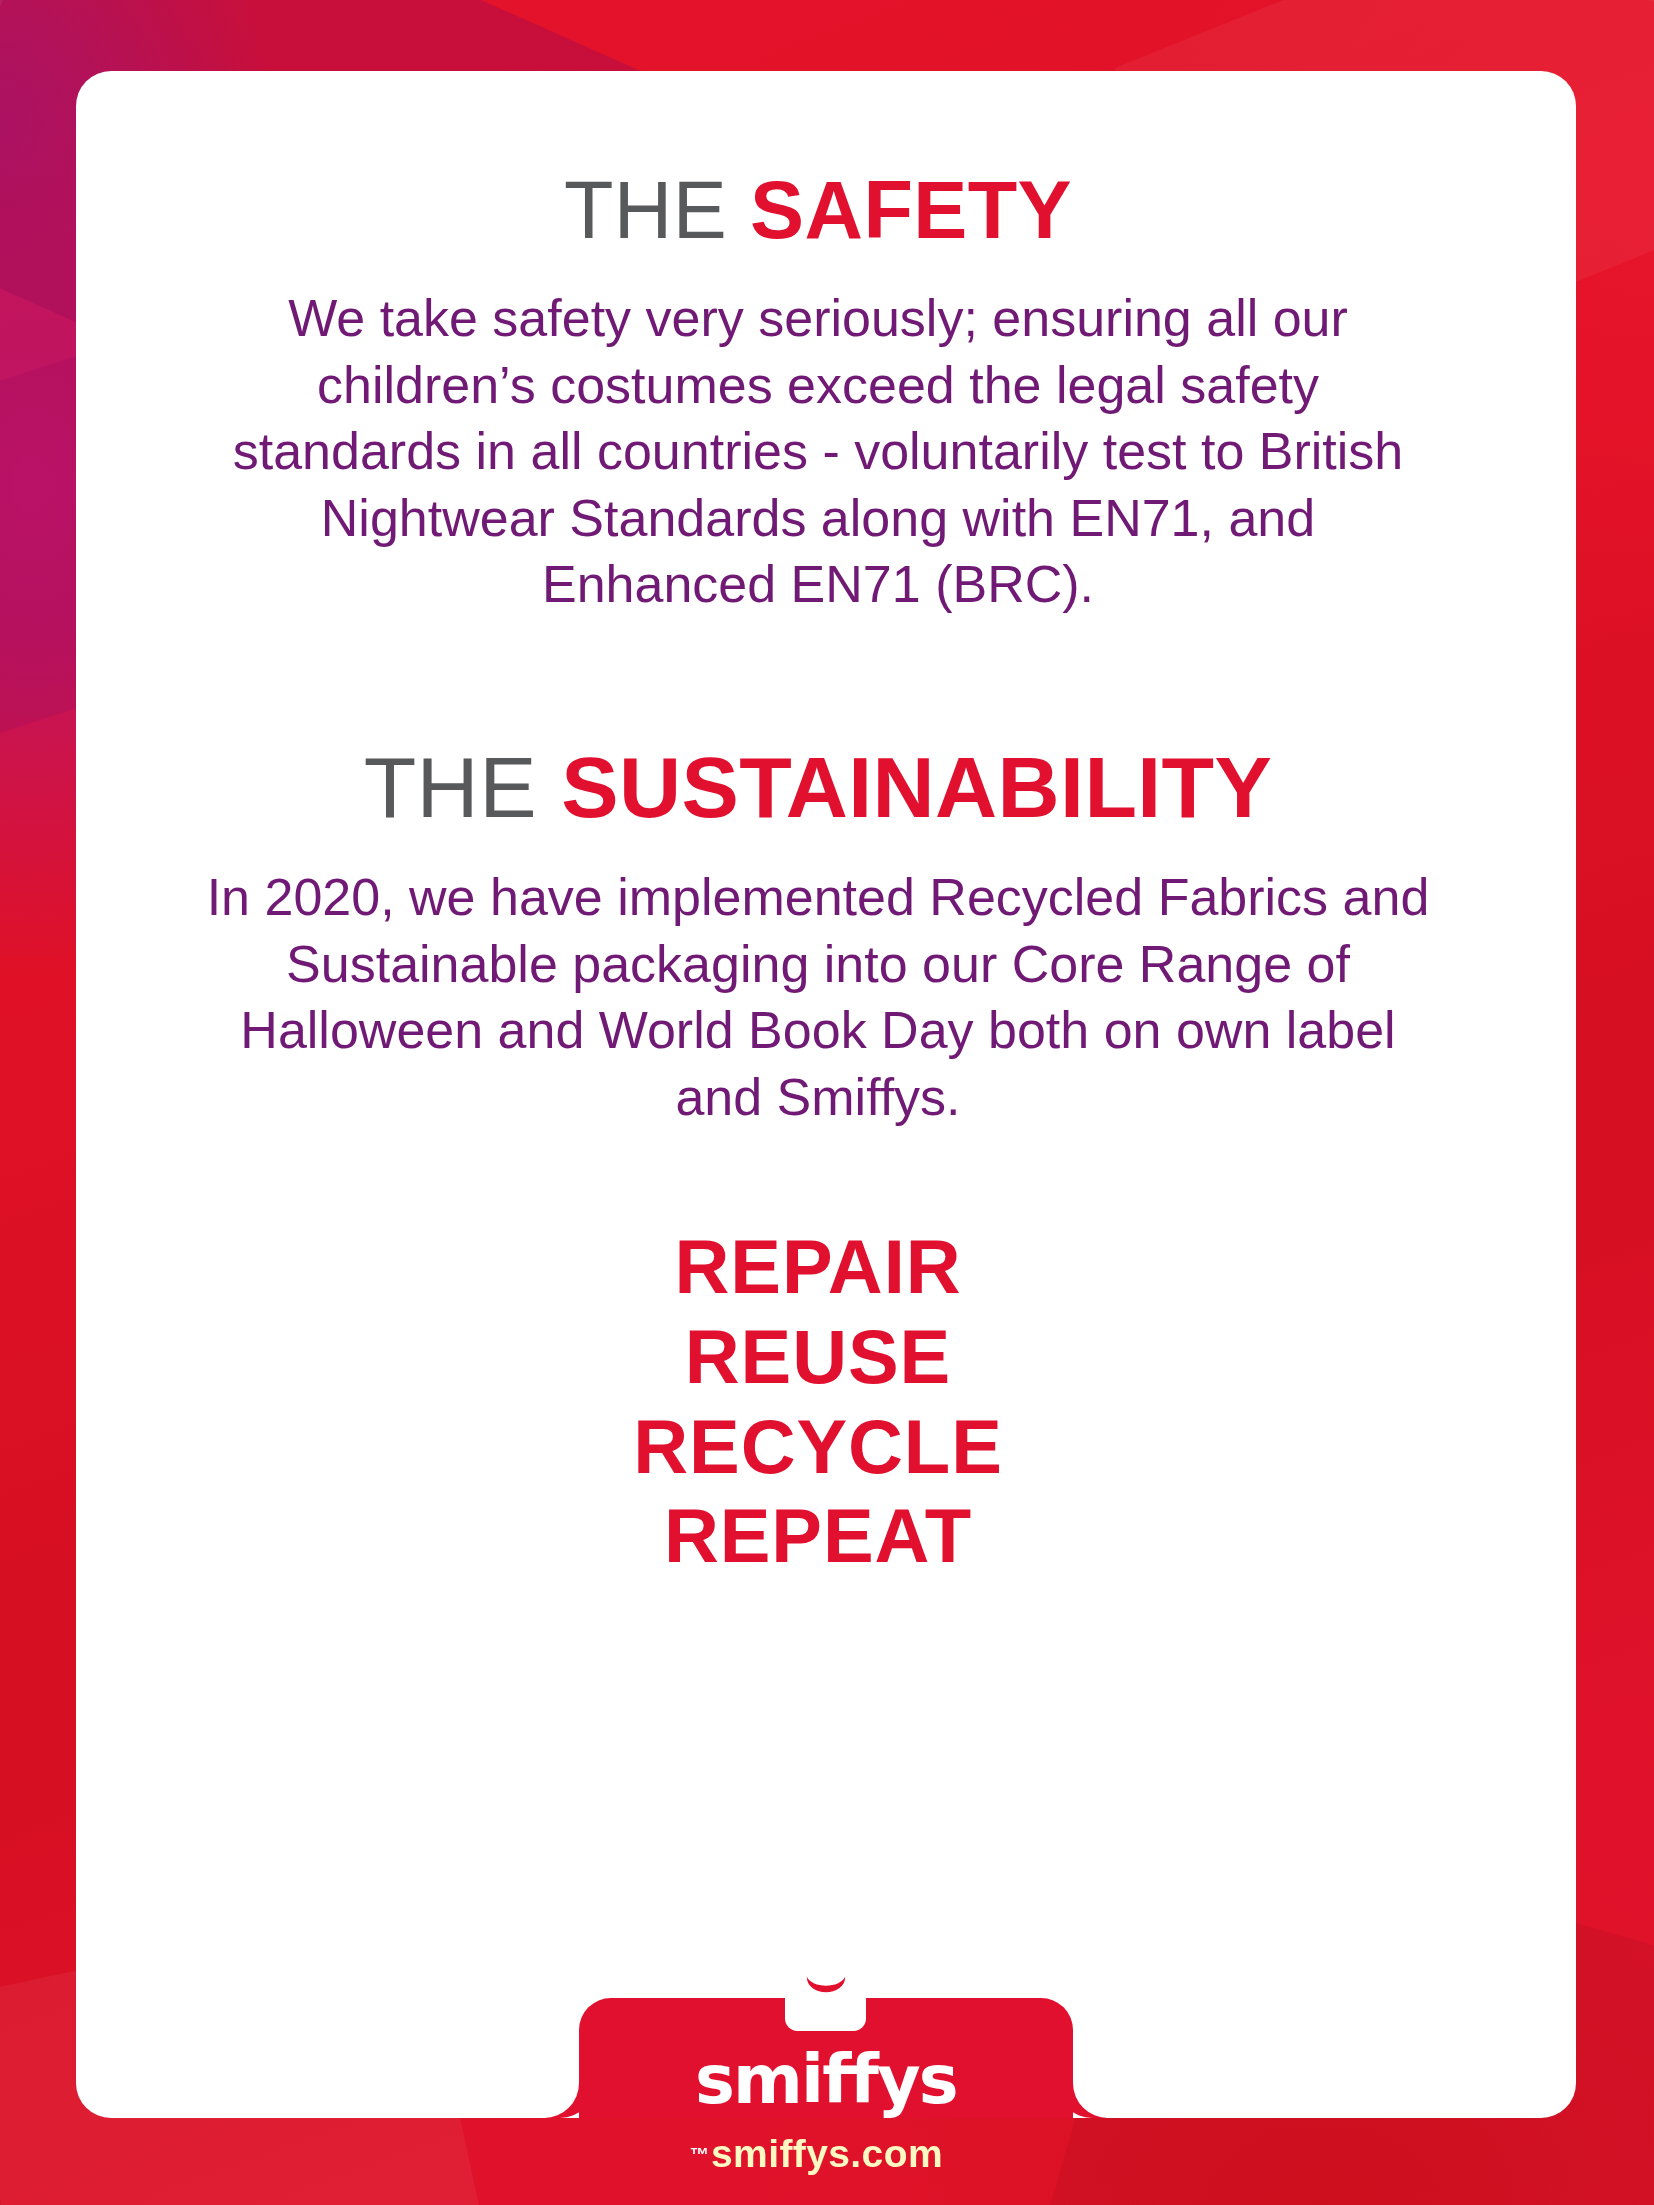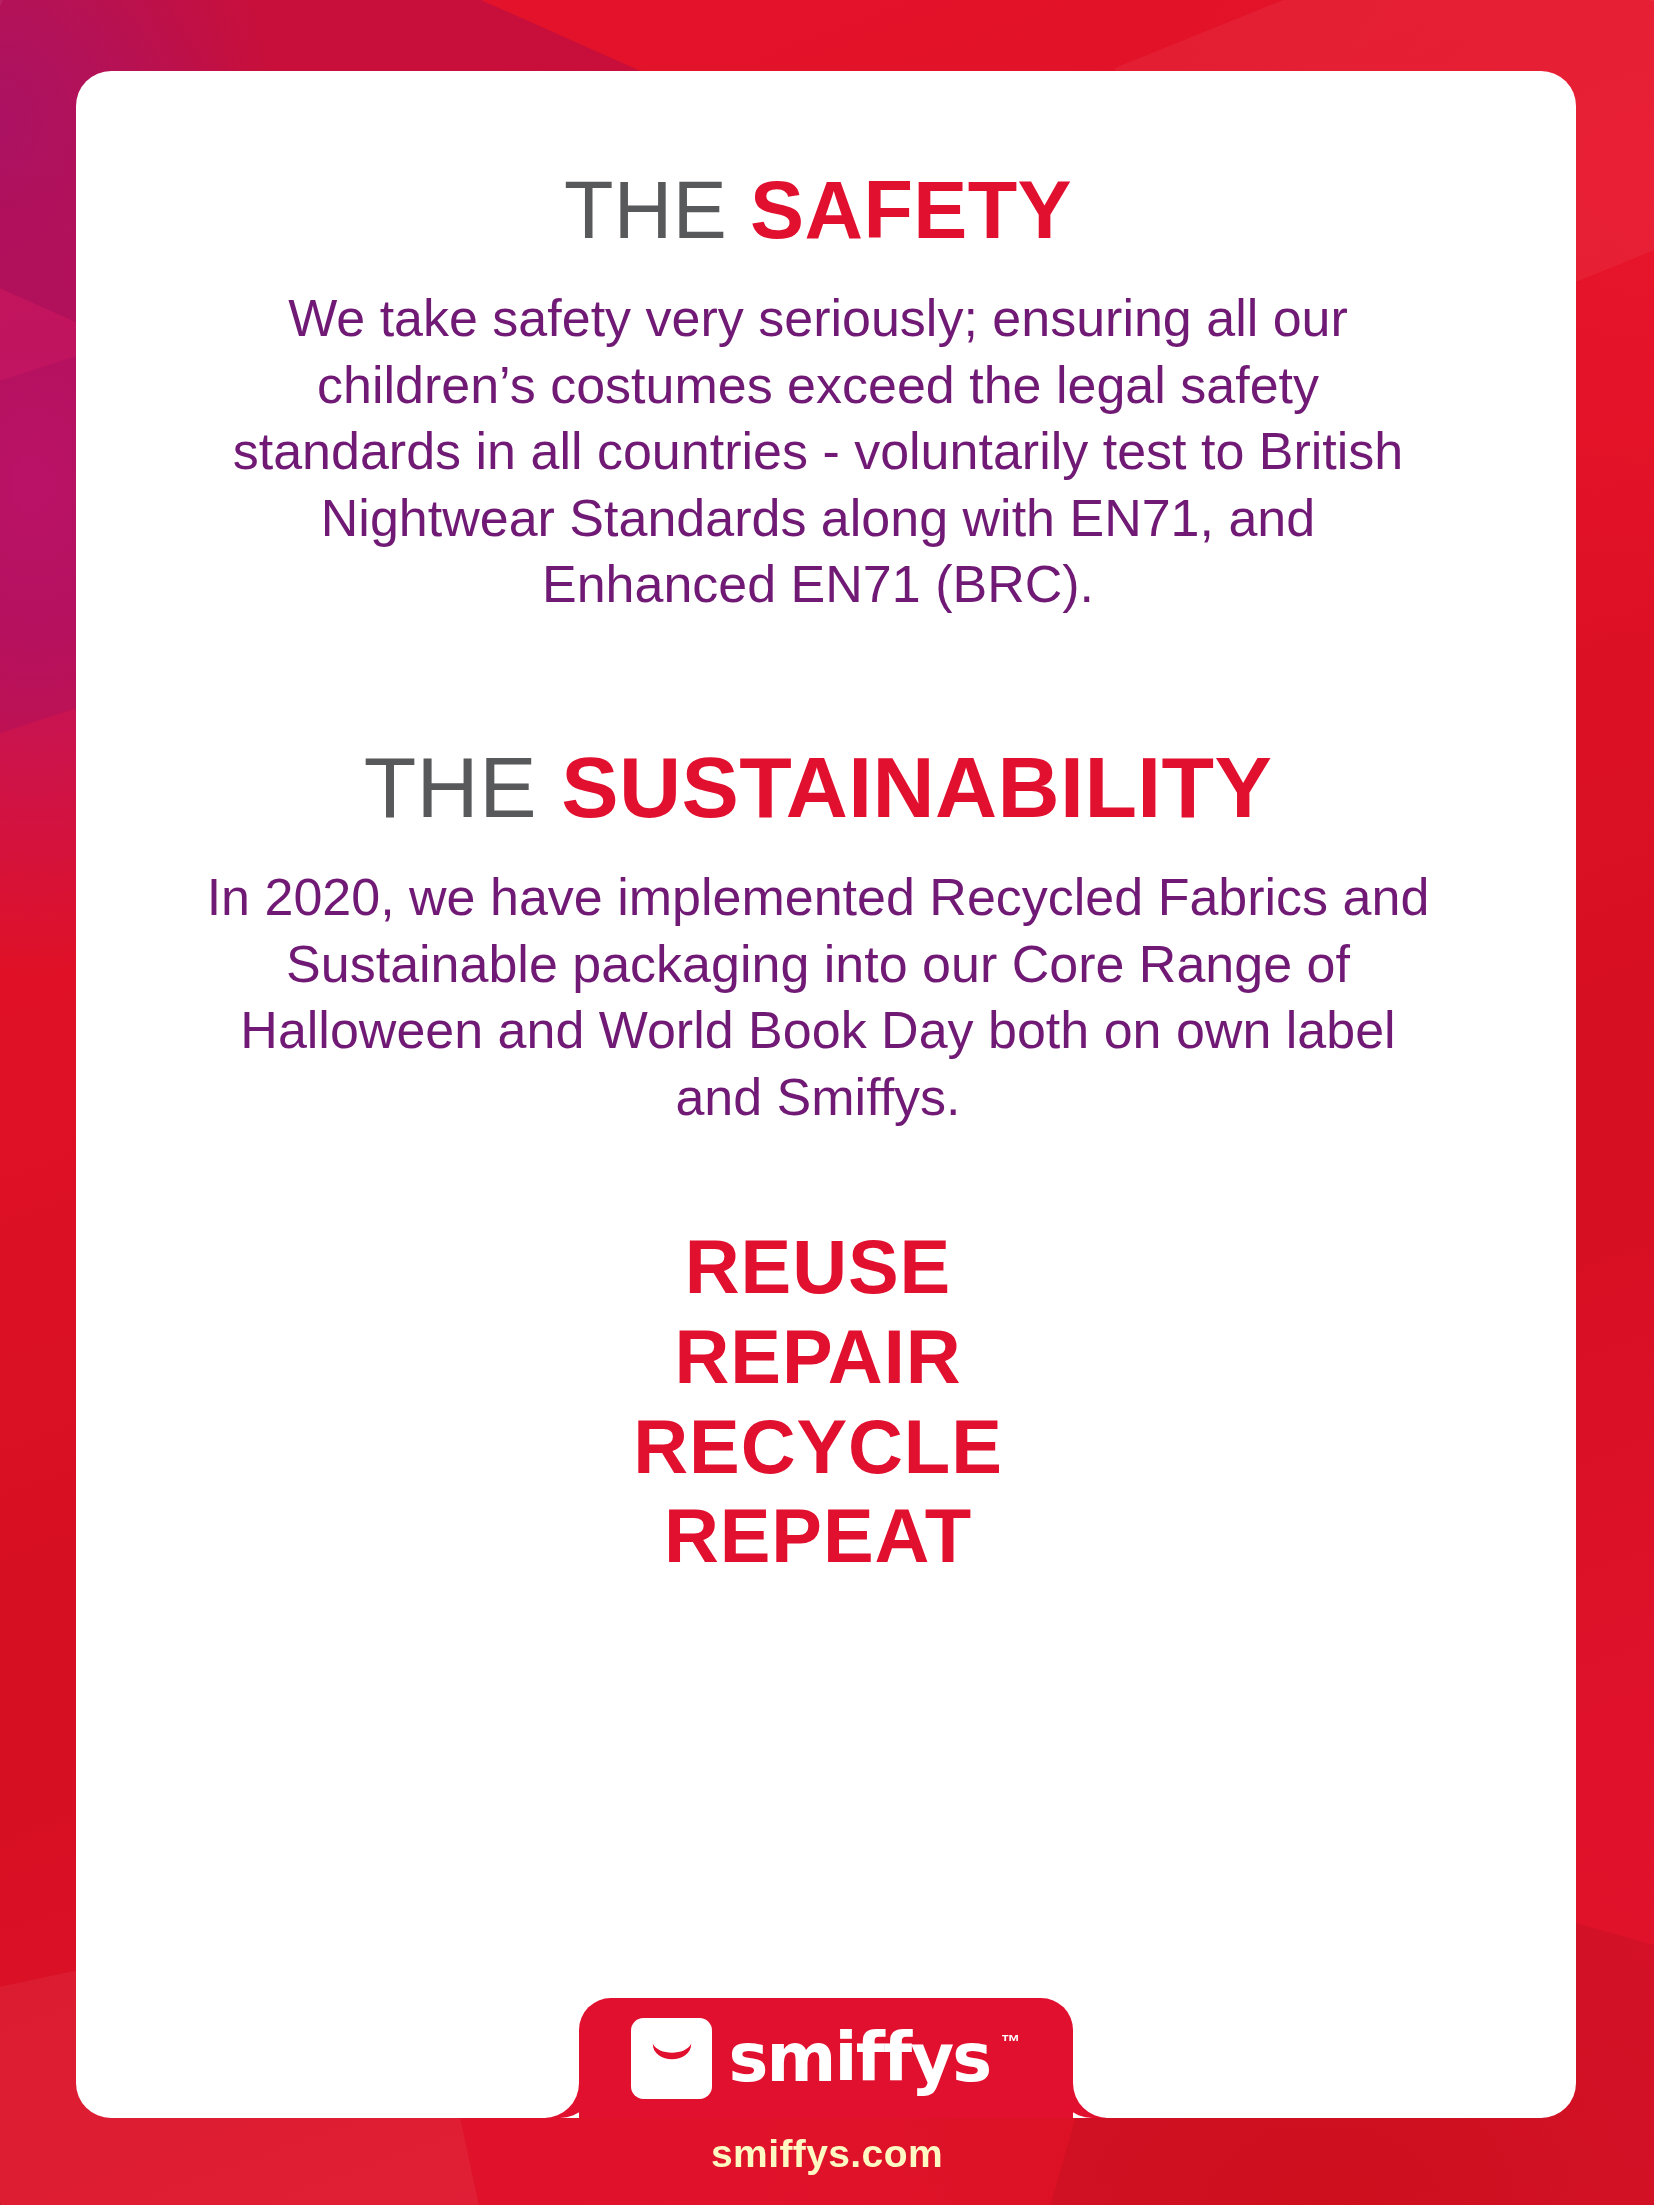--- a/index.html
+++ b/index.html
@@ -134,20 +134,21 @@
   }
   .logo-tab::before { left: -49px; border-bottom-right-radius: 35px; box-shadow: 16px 0 0 0 #e2102f; }
   .logo-tab::after  { right: -49px; border-bottom-left-radius: 35px; box-shadow: -16px 0 0 0 #e2102f; }
 
   .logo-row {
     display: flex;
     align-items: center;
     gap: 16px;
     position: relative;
     z-index: 2;
+    flex-direction: column;
   }
   .logo-mark {
     width: 81px;
     height: 81px;
     background: #ffffff;
     border-radius: 12.4px;
     position: relative;
   }
   .logo-mark .smile {
     position: absolute;
@@ -212,22 +213,22 @@
     <div class="spacer-1"></div>
 
     <div class="heading sustainability">
       <span>THE</span>
       <span class="strong">SUSTAINABILITY</span>
     </div>
 
     <p class="body-text">In 2020, we have implemented Recycled Fabrics and Sustainable packaging into our Core Range of Halloween and World Book Day both on own label and Smiffys.</p>
 
     <div class="slogan">
+      <div>REPAIR</div>
       <div>REUSE</div>
-      <div>REPAIR</div>
       <div>RECYCLE</div>
       <div>REPEAT</div>
     </div>
 
     <div class="logo-tab">
       <div class="logo-row">
         <div class="logo-mark">
           <svg class="smile" viewBox="0 0 56 56">
             <path d="M6 16 C6 40, 50 40, 50 16 C44 30, 12 30, 6 16 Z" fill="#e2102f"></path>
           </svg>

